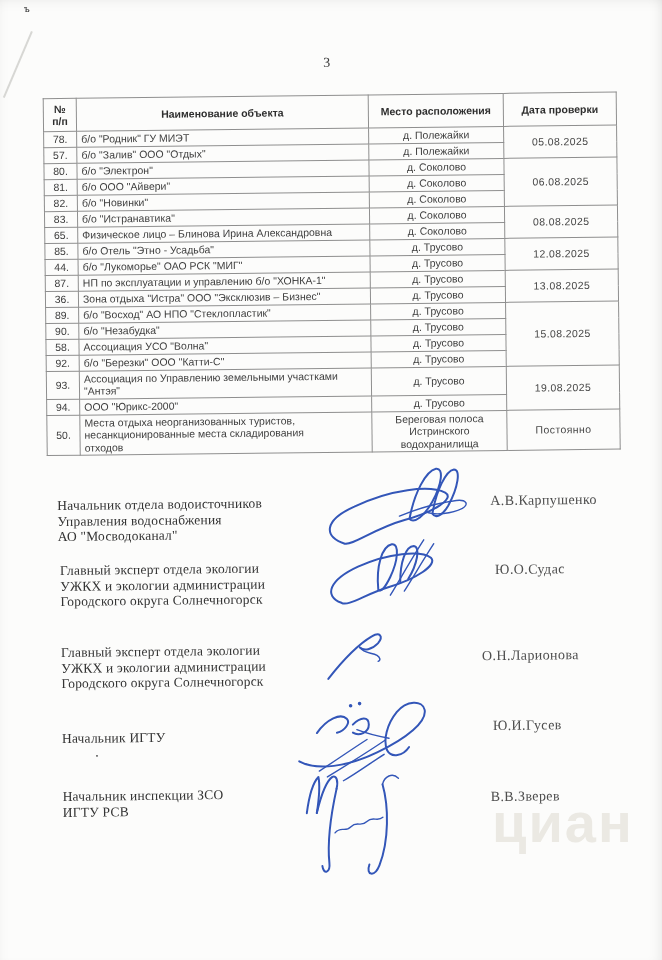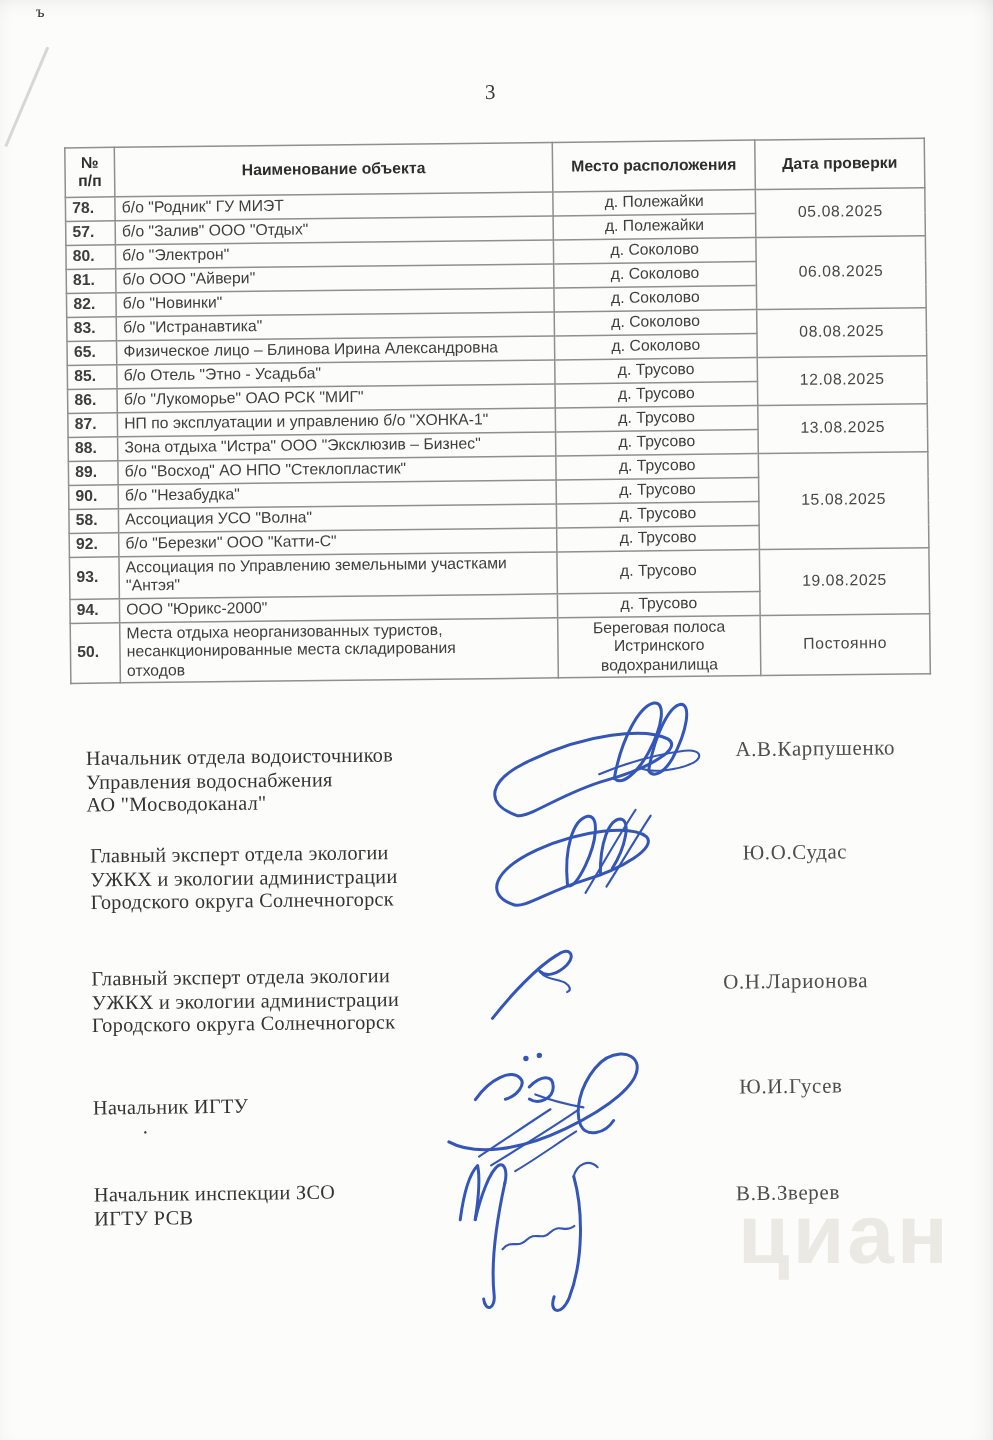--- a/index.html
+++ b/index.html
@@ -26,21 +26,21 @@
     border-collapse:collapse;table-layout:fixed;
     font-size:10.5px;line-height:1.18;color:#3e3e3e;
   }
   table.insp col.c1{width:33px}
   table.insp col.c2{width:292px}
   table.insp col.c3{width:135px}
   table.insp col.c4{width:113px}
   table.insp th,table.insp td{border:1px solid #8f8f8f;padding:1px 4px;vertical-align:middle;}
   table.insp th{height:30px;font-size:10.5px;font-weight:bold;text-align:center;color:#2e2e2e;}
   table.insp tr{height:16px;}
-  td.c-num{text-align:left;font-weight:bold;}
+  td.c-num{text-align:center;}
   td.c-name{text-align:left;padding-left:7px;}
   td.c-loc{text-align:center;}
   td.c-date{text-align:center;letter-spacing:.4px;color:#474747;}
 
   
   .sig-title{
     position:absolute;font-family:"Liberation Serif",serif;font-size:13.5px;
     line-height:15.5px;color:#343434;letter-spacing:.2px;
   }
   .sig-name{
@@ -126,32 +126,32 @@
             <td class="c-name pre">Физическое лицо – Блинова Ирина Александровна</td>
             <td class="c-loc pre">д. Соколово</td>
           </tr>
           <tr>
             <td class="c-num">85.</td>
             <td class="c-name pre">б/о Отель "Этно - Усадьба"</td>
             <td class="c-loc pre">д. Трусово</td>
             <td class="c-date" rowspan="2">12.08.2025</td>
           </tr>
           <tr>
-            <td class="c-num">86.</td>
+            <td class="c-num">44.</td>
             <td class="c-name pre">б/о "Лукоморье" ОАО РСК "МИГ"</td>
             <td class="c-loc pre">д. Трусово</td>
           </tr>
           <tr>
             <td class="c-num">87.</td>
             <td class="c-name pre">НП по эксплуатации и управлению б/о "ХОНКА-1"</td>
             <td class="c-loc pre">д. Трусово</td>
             <td class="c-date" rowspan="2">13.08.2025</td>
           </tr>
           <tr>
-            <td class="c-num">88.</td>
+            <td class="c-num">36.</td>
             <td class="c-name pre">Зона отдыха "Истра" ООО "Эксклюзив – Бизнес"</td>
             <td class="c-loc pre">д. Трусово</td>
           </tr>
           <tr>
             <td class="c-num">89.</td>
             <td class="c-name pre">б/о "Восход" АО НПО "Стеклопластик"</td>
             <td class="c-loc pre">д. Трусово</td>
             <td class="c-date" rowspan="4">15.08.2025</td>
           </tr>
           <tr>

